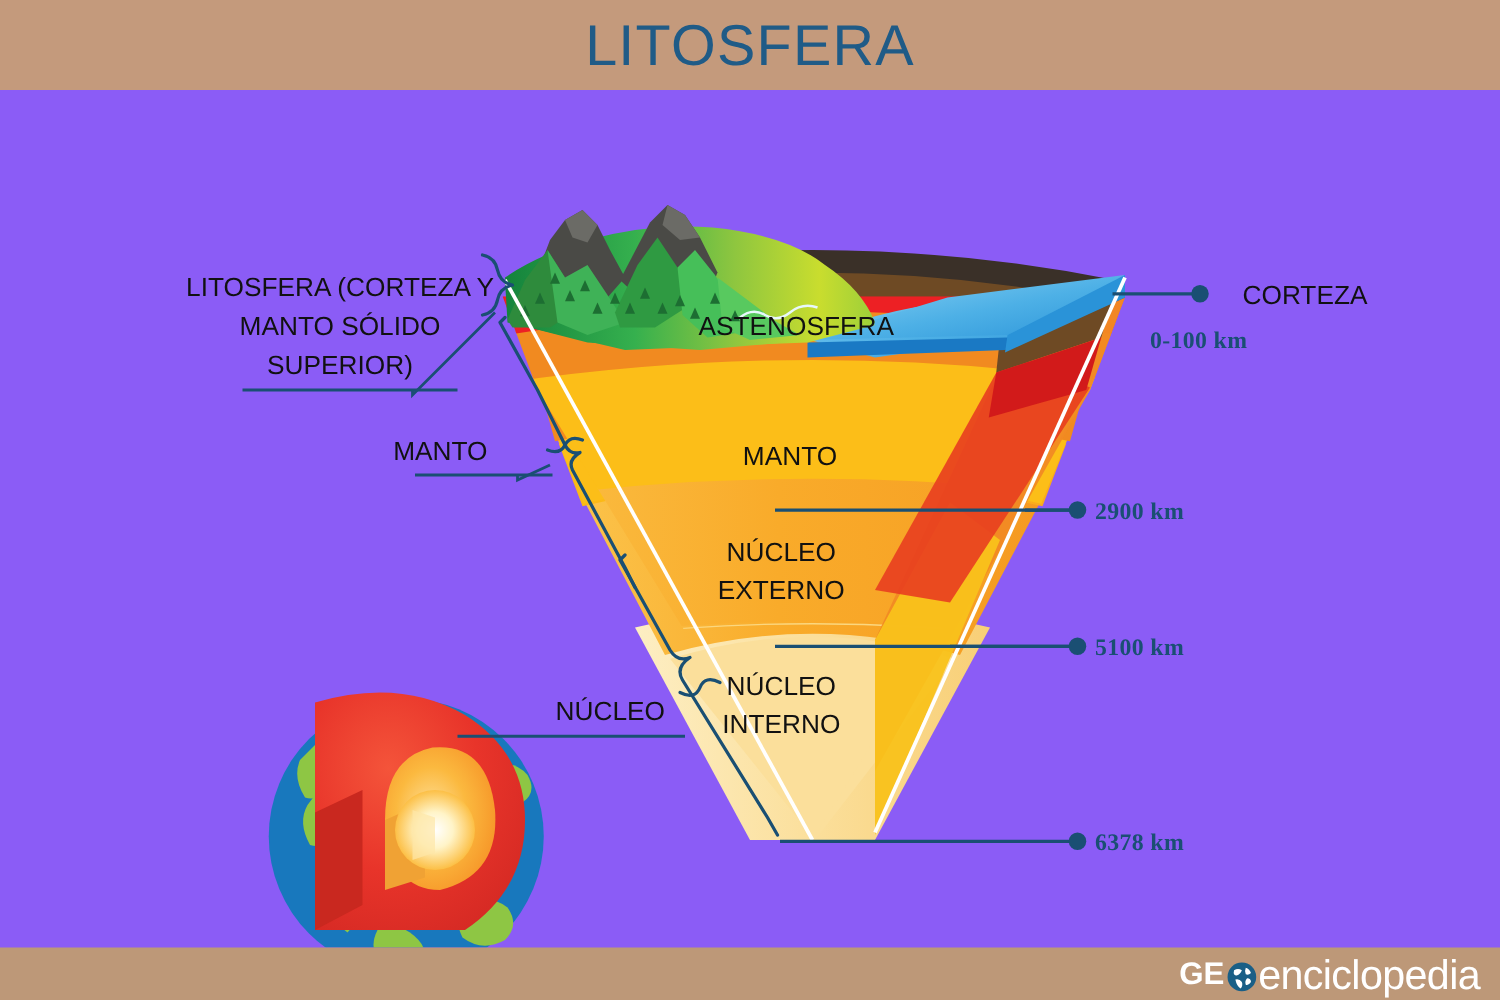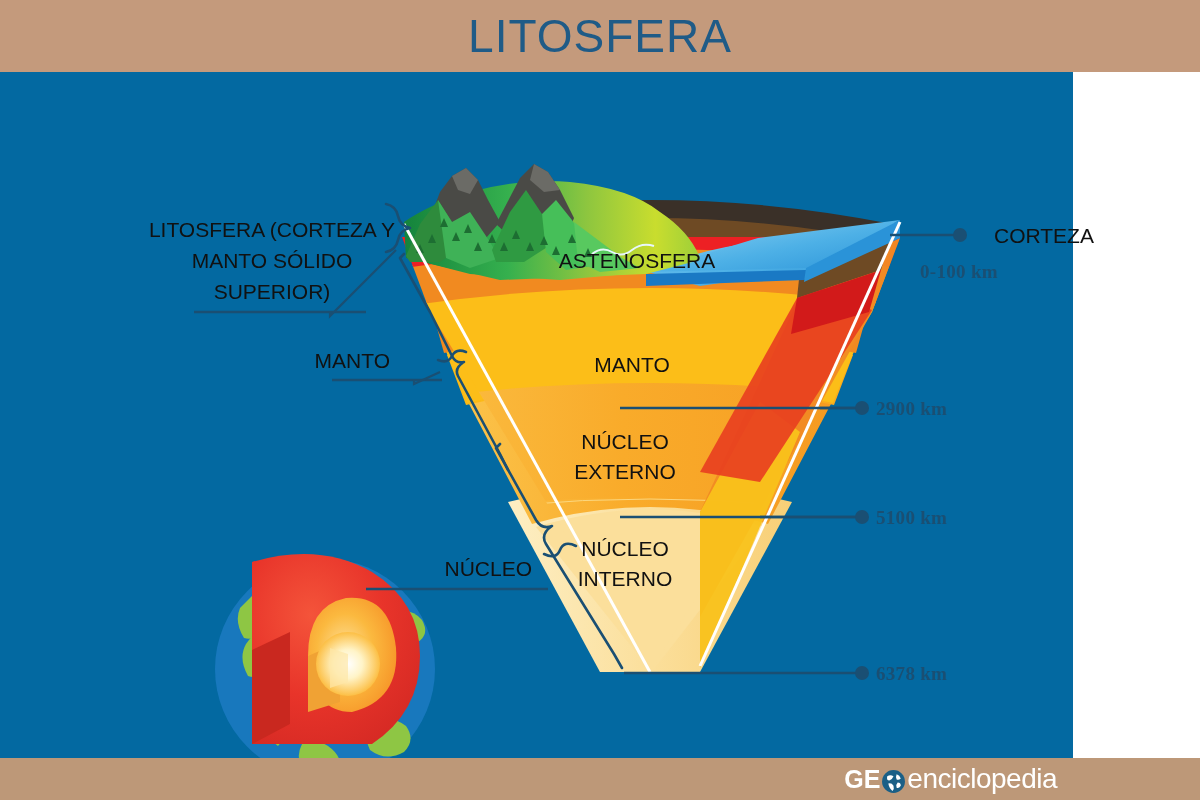--- a/index.html
+++ b/index.html
@@ -6,22 +6,22 @@
   * { box-sizing: border-box; }
   html, body {
     margin: 0; padding: 0;
     width: 1200px; height: 800px;
     background: #ffffff;
     font-family: "Liberation Sans", sans-serif;
     overflow: hidden;
   }
   #page {
     position: relative;
-    width: 1073px; height: 800px;
-    background: #0369a1;
+    width: 1200px; height: 800px;
+    background: #8b5cf6;
     text-align: center;
   }
   
   #header-bar {
     position: absolute; left: 0; top: 0;
     width: 1200px; height: 72px;
     background: #c49a7c;
     display: flex; align-items: center; justify-content: center;
   }
   #page-title {
@@ -47,21 +47,21 @@
   }
   .brand-geo {
     font-size: 25px; font-weight: bold; letter-spacing: 0px;
     color: #ffffff; line-height: 1;
   }
   .brand-globe {
     width: 25px; height: 25px; margin: 0 1px;
     display: inline-block; position: relative; top: 2px;
   }
   .brand-word {
-    font-size: 28px; font-weight: 300; color: #ffffff;
+    font-size: 33px; font-weight: 300; color: #ffffff;
     letter-spacing: -0.5px; line-height: 1;
   }
   
   #diagram {
     position: absolute; left: 0; top: 72px;
     width: 1200px; height: 686px;
   }
   .lbl {
     font-family: "Liberation Sans", sans-serif;
     fill: #1a1a1a;

